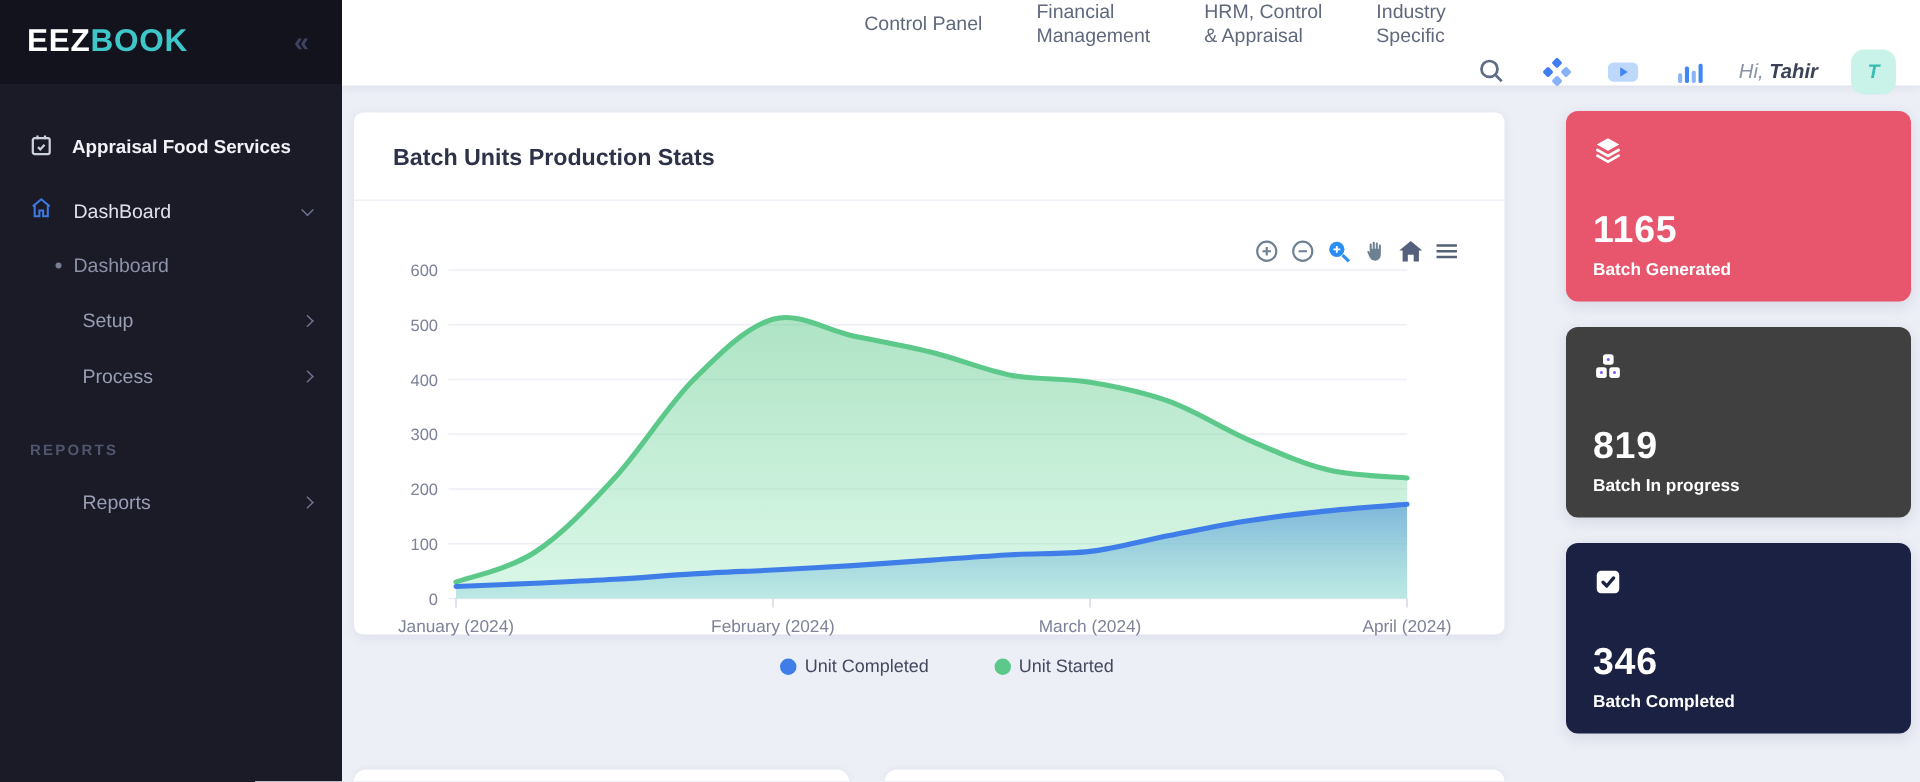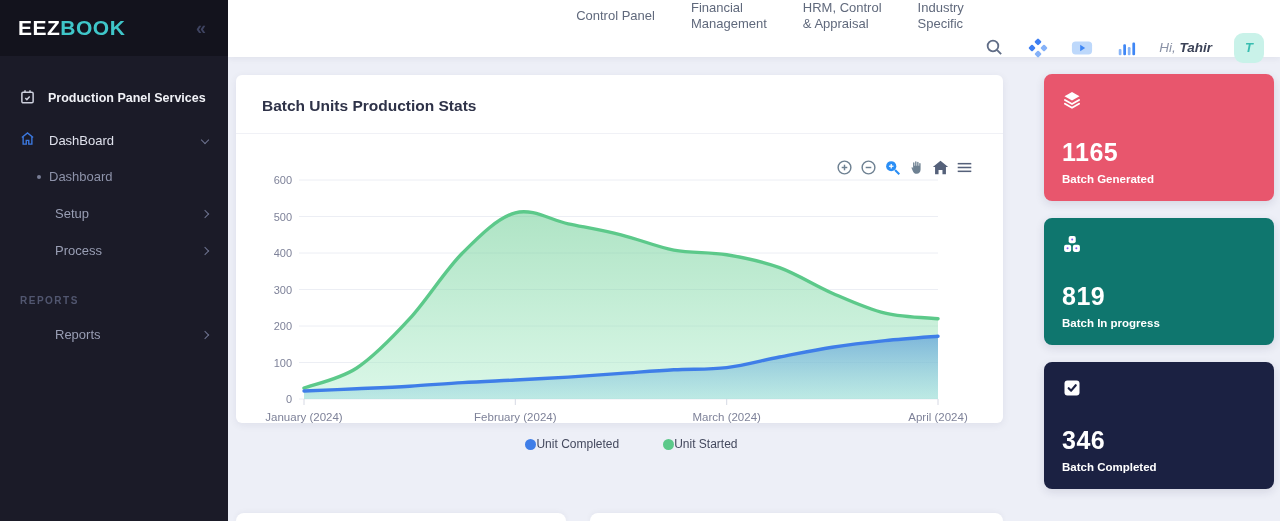--- a/index.html
+++ b/index.html
@@ -40,21 +40,21 @@
   .greeting { font-size:13.5px; color:#8a92a6; white-space:nowrap; }
   .greeting b { color:#3b4257; font-weight:700; }
   .avatar { width:30px; height:30px; border-radius:9px; background:#c9f2e9; color:#38bdb0; font-weight:700; font-size:13px; display:flex; align-items:center; justify-content:center; cursor:pointer; }
   
   .chart-card { position:absolute; left:236px; top:75px; width:767px; height:348px; background:#ffffff; border-radius:6px; box-shadow:0 2px 8px rgba(30,35,70,.07); }
   .chart-title { padding:22px 26px 18px 26px; font-size:15.5px; font-weight:700; color:#2e3248; border-bottom:1px solid #f0f1f6; }
   .chart-toolbar { position:absolute; top:84px; right:30px; display:flex; align-items:center; gap:7px; }
   .chart-toolbar span { cursor:pointer; display:flex; }
   #chart-svg { position:absolute; left:28px; top:95px; }
   .legend { position:absolute; left:0; top:362px; width:100%; display:flex; justify-content:center; gap:20px; align-items:center; }
-  .legend-item { display:flex; align-items:center; font-size:12px; color:#44495e; cursor:pointer;padding-left:24px; }
+  .legend-item { display:flex; align-items:center; gap:5px; font-size:12px; color:#44495e; cursor:pointer;padding-left:24px; }
   .legend-dot { width:11px; height:11px; border-radius:50%; }
   
   .stat-card { position:absolute; left:1044px; width:230px; height:127px; border-radius:8px; color:#fff; padding:16px 18px; box-shadow:0 3px 10px rgba(30,35,70,.12); cursor:pointer; }
   .stat-card .num { font-size:25px; font-weight:800; margin-top:24px; letter-spacing:.5px; }
   .stat-card .lbl { font-size:11.5px; font-weight:700; margin-top:6px; }
   
   .peek { position:absolute; top:513px; height:8px; background:#ffffff; border-radius:8px 8px 0 0; box-shadow:0 0 6px rgba(30,35,70,.06); }
 </style>
 </head>
 <body>
@@ -69,21 +69,21 @@
   <div class="side-menu">
     <div class="menu-row module-row">
       <span class="mi">
         <svg width="15" height="15" viewBox="0 0 24 24" fill="none" stroke="#cdd0dd" stroke-width="2.4">
             <rect x="3" y="5" width="18" height="17" rx="2"></rect>
             <line x1="8" y1="2" x2="8" y2="6"></line>
             <line x1="16" y1="2" x2="16" y2="6"></line>
             <path d="M8.5 14.5l2.5 2.5 4.5-5" stroke="#cdd0dd"></path>
           </svg>
       </span>
-      <span>Production Panel Services</span>
+      <span>Appraisal Food Services</span>
     </div>
     <div class="menu-row dash-row">
       <span class="mi">
         <svg width="15" height="15" viewBox="0 0 24 24" fill="none" stroke="#3c79e0" stroke-width="2.2">
             <path d="M3 10.5 12 3l9 7.5"></path>
             <path d="M5 9.5V21h5v-6h4v6h5V9.5"></path>
           </svg>
       </span>
       <span>DashBoard</span>
       <span class="grow"></span>
@@ -261,21 +261,21 @@
   <span>
     <svg width="20" height="20" viewBox="0 0 24 24">
         <path d="M12 2.5 21 7.5 12 12.5 3 7.5Z" fill="#fff"></path>
         <path d="M3.5 12 12 16.8 20.5 12" fill="none" stroke="#fff" stroke-width="2.2" stroke-linecap="round"></path>
         <path d="M3.5 16.5 12 21.3 20.5 16.5" fill="none" stroke="#fff" stroke-width="2.2" stroke-linecap="round"></path>
       </svg>
   </span>
   <div class="num">1165</div>
   <div class="lbl">Batch Generated</div>
 </div>
-<div class="stat-card" style="top: 218px; background: #0f766e;">
+<div class="stat-card" style="top: 218px; background: #404040;">
   <span>
     <svg width="20" height="20" viewBox="0 0 24 24" fill="#fff">
         <rect x="8" y="2.5" width="8.5" height="8.5" rx="2.2"></rect>
         <rect x="2.5" y="13" width="8.5" height="8.5" rx="2.2"></rect>
         <rect x="13" y="13" width="8.5" height="8.5" rx="2.2"></rect>
         <circle cx="12.2" cy="6.7" r="1.2" fill="#8155f6"></circle>
         <circle cx="6.7" cy="17.2" r="1.2" fill="#8155f6"></circle>
         <circle cx="17.2" cy="17.2" r="1.2" fill="#8155f6"></circle>
       </svg>
   </span>

